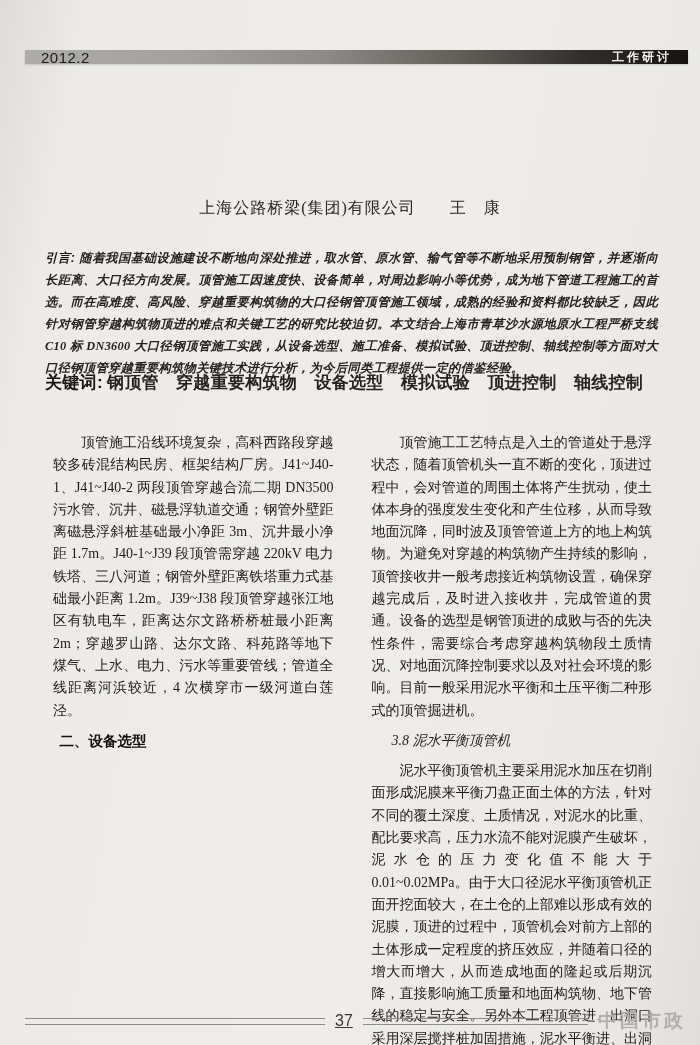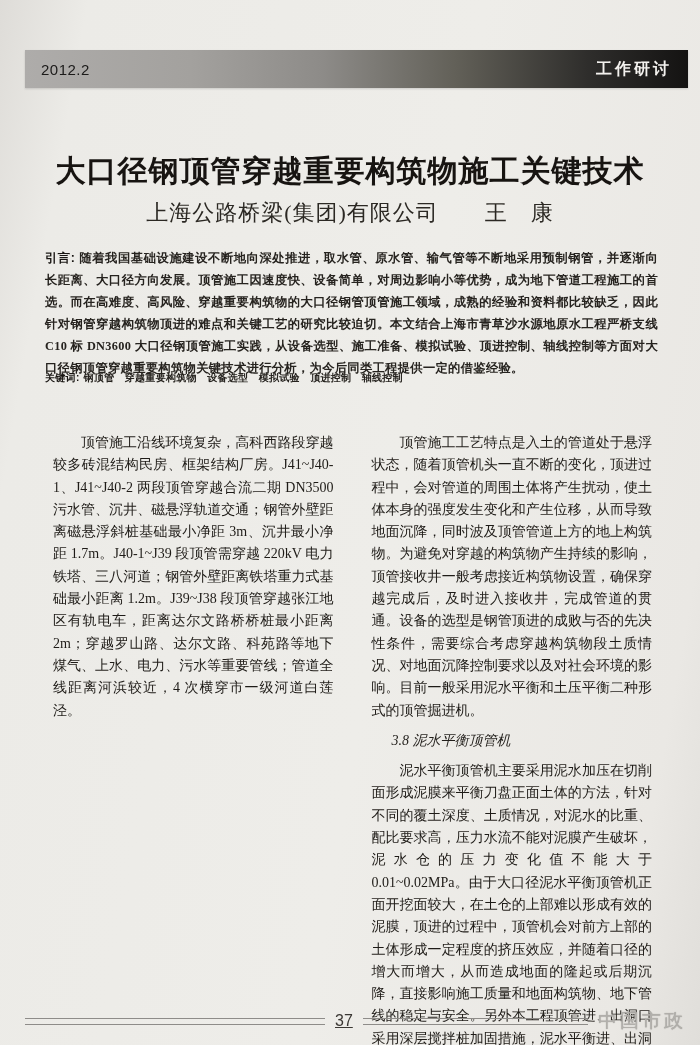--- a/index.html
+++ b/index.html
@@ -8,57 +8,57 @@
     font-family:"Liberation Serif","DejaVu Serif",serif;
     background:#d8d6d2;
   }
   .page {
     position:relative; width:700px; height:1045px; overflow:hidden;
     background:linear-gradient(100deg,#dedcd8 0%,#ecebe7 10%,#eeedE9 55%,#eae8e4 90%,#e0deda 100%);
     color:#1d1a17;
   }
   
   .header-bar {
-    position:absolute; top:50px; left:25px; right:12px; height:38px;
+    position:absolute; top:50px; left:25px; right:12px; height:14px;
     background:linear-gradient(90deg,#aeacaa 0%,#a3a19e 25%,#8d8b88 45%,#626058 65%,#2e2d2b 85%,#141312 100%);
     display:flex; justify-content:space-between; align-items:center;
     padding:0 16px; box-sizing:border-box;
     box-shadow:0 1px 2px rgba(0,0,0,0.15);
   }
   .issue-label {
     font-family:"Liberation Sans","DejaVu Sans",sans-serif;
     font-size:15px; color:#1b1a19; letter-spacing:0.5px;
   }
   .section-label {
     font-family:"Liberation Sans","DejaVu Sans",sans-serif;
-    font-size:16px; font-weight:bold; color:#f4f2ef; letter-spacing:3px;
+    font-size:12px; font-weight:bold; color:#f4f2ef; letter-spacing:3px;
   }
   
   .article-title {
     position:absolute; top:131px; left:0; right:0; text-align:center;
     font-family:"Liberation Sans","DejaVu Sans",sans-serif;
     font-size:30px; font-weight:bold; letter-spacing:1px; color:#171411;
   }
   .byline {
     position:absolute; top:198px; left:0; right:0; text-align:center;
-    font-size:22px; color:#2b2823; letter-spacing:1px;
+    font-size:16px; color:#2b2823; letter-spacing:1px;
   }
   
   .abstract {
     position:absolute; top:247px; left:45px; right:42px;
     font-size:12.3px; line-height:22px; font-weight:600;
-    text-align:justify; color:#26231f; letter-spacing:0.3px;
+    text-align:justify; color:#26231f; letter-spacing:0.3px;font-style:italic;
   }
   .abstract .lead-label, .keywords .kw-label {
     font-family:"Liberation Sans","DejaVu Sans",sans-serif;
     font-weight:bold; color:#181512; margin-right:4px;
   }
   .keywords {
     position:absolute; top:371px; left:45px; right:42px;
-    font-size:10px; font-weight:600; color:#26231f; letter-spacing:0.3px;
+    font-size:17px; font-weight:600; color:#26231f; letter-spacing:0.3px;
   }
   
   .columns {
     position:absolute; top:424px; left:45px; right:40px;
     display:flex; gap:22px;
   }
   .col {
     flex:1; min-width:0;
     font-size:14px; line-height:22.3px; text-align:justify;
     color:#1e1b17;
@@ -94,36 +94,36 @@
 </head>
 <body>
 
 <div class="page">
 
   <div class="header-bar">
     <span class="issue-label">2012.2</span>
     <span class="section-label">工作研讨</span>
   </div>
 
-  <h1 class="article-title">大口径钢顶管穿越重要构筑物施工关键技术</h1>
 
   <div class="byline">上海公路桥梁(集团)有限公司　　王　康</div>
 
   <div class="abstract">
     <span class="lead-label">引言:</span><span>随着我国基础设施建设不断地向深处推进，取水管、原水管、输气管等不断地采用预制钢管，并逐渐向长距离、大口径方向发展。顶管施工因速度快、设备简单，对周边影响小等优势，成为地下管道工程施工的首选。而在高难度、高风险、穿越重要构筑物的大口径钢管顶管施工领域，成熟的经验和资料都比较缺乏，因此针对钢管穿越构筑物顶进的难点和关键工艺的研究比较迫切。本文结合上海市青草沙水源地原水工程严桥支线 C10 标 DN3600 大口径钢顶管施工实践，从设备选型、施工准备、模拟试验、顶进控制、轴线控制等方面对大口径钢顶管穿越重要构筑物关键技术进行分析，为今后同类工程提供一定的借鉴经验。</span>
   </div>
 
   <div class="keywords">
     <span class="kw-label">关键词:</span><span>钢顶管　穿越重要构筑物　设备选型　模拟试验　顶进控制　轴线控制</span>
   </div>
 
   <div class="columns">
 
     <div class="col">
       <p>顶管施工沿线环境复杂，高科西路段穿越较多砖混结构民房、框架结构厂房。J41~J40-1、J41~J40-2 两段顶管穿越合流二期 DN3500 污水管、沉井、磁悬浮轨道交通；钢管外壁距离磁悬浮斜桩基础最小净距 3m、沉井最小净距 1.7m。J40-1~J39 段顶管需穿越 220kV 电力铁塔、三八河道；钢管外壁距离铁塔重力式基础最小距离 1.2m。J39~J38 段顶管穿越张江地区有轨电车，距离达尔文路桥桥桩最小距离 2m；穿越罗山路、达尔文路、科苑路等地下煤气、上水、电力、污水等重要管线；管道全线距离河浜较近，4 次横穿市一级河道白莲泾。</p>
+      <div class="sec-heading">二、设备选型</div>
     </div>
 
     <div class="col">
       <p>顶管施工工艺特点是入土的管道处于悬浮状态，随着顶管机头一直不断的变化，顶进过程中，会对管道的周围土体将产生扰动，使土体本身的强度发生变化和产生位移，从而导致地面沉降，同时波及顶管管道上方的地上构筑物。为避免对穿越的构筑物产生持续的影响，顶管接收井一般考虑接近构筑物设置，确保穿越完成后，及时进入接收井，完成管道的贯通。设备的选型是钢管顶进的成败与否的先决性条件，需要综合考虑穿越构筑物段土质情况、对地面沉降控制要求以及对社会环境的影响。目前一般采用泥水平衡和土压平衡二种形式的顶管掘进机。</p>
       <div class="sub-heading">3.8 泥水平衡顶管机</div>
       <p>泥水平衡顶管机主要采用泥水加压在切削面形成泥膜来平衡刀盘正面土体的方法，针对不同的覆土深度、土质情况，对泥水的比重、配比要求高，压力水流不能对泥膜产生破坏，泥水仓的压力变化值不能大于 0.01~0.02MPa。由于大口径泥水平衡顶管机正面开挖面较大，在土仓的上部难以形成有效的泥膜，顶进的过程中，顶管机会对前方上部的土体形成一定程度的挤压效应，并随着口径的增大而增大，从而造成地面的隆起或后期沉降，直接影响施工质量和地面构筑物、地下管线的稳定与安全。另外本工程顶管进、出洞口采用深层搅拌桩加固措施，泥水平衡进、出洞阶段施工容易造成堵管，影响机器设备的正常运行。</p>
     </div>
 
   </div>
 

